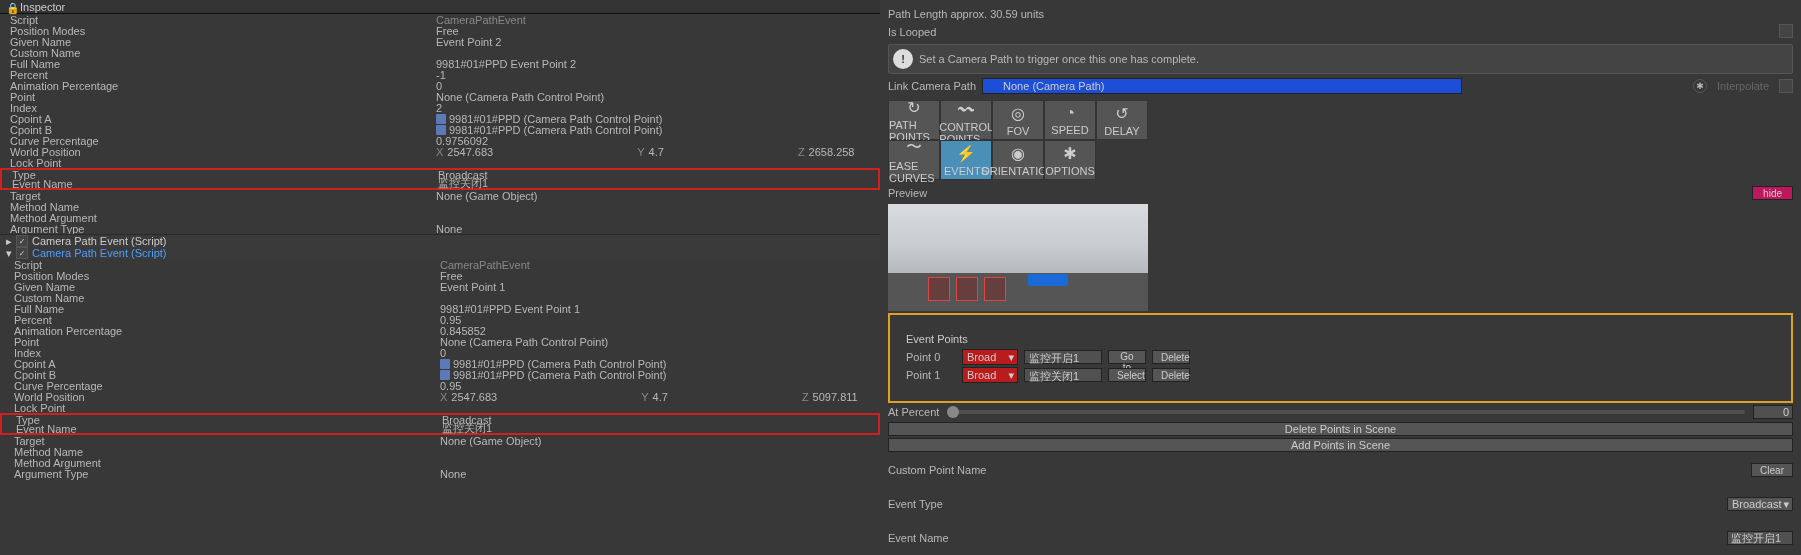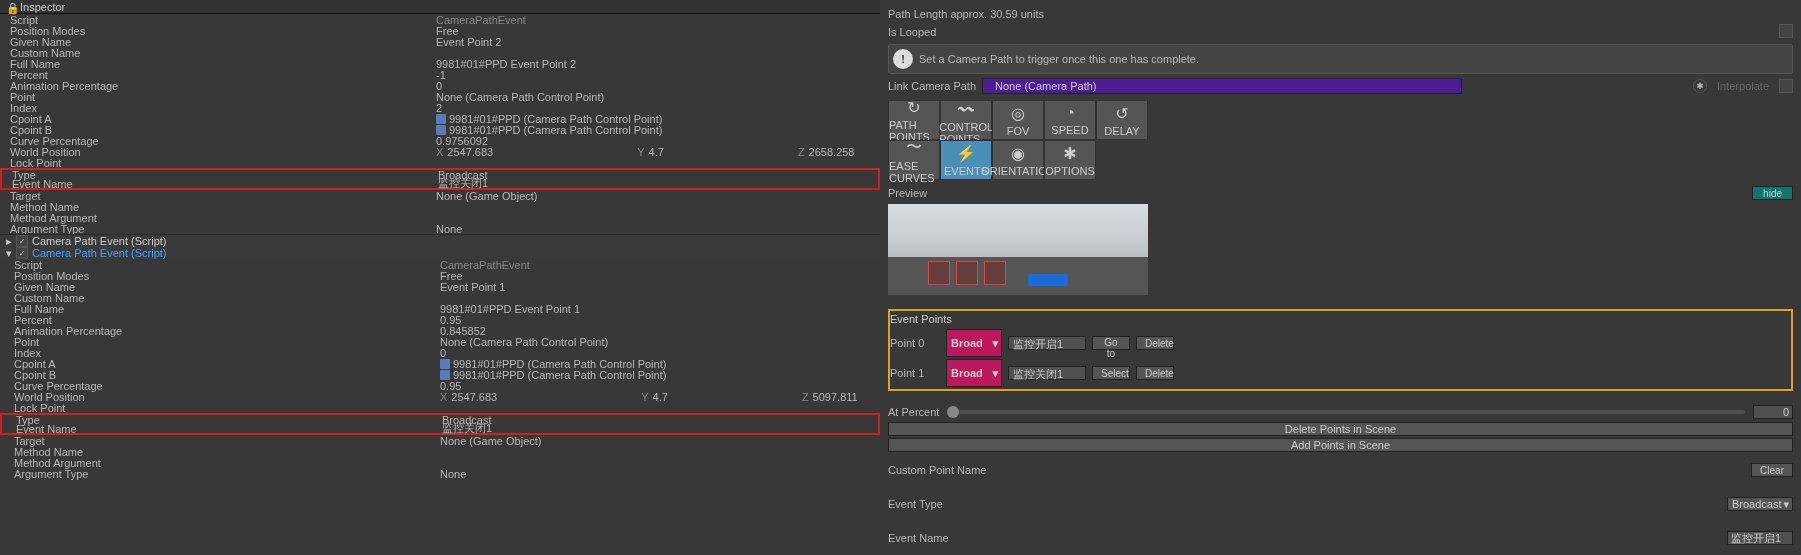--- a/index.html
+++ b/index.html
@@ -29,41 +29,41 @@
 .sep { height: 1px; background: #2a2a2a; }
 
 
 .rp-header { padding: 4px 8px; display: flex; flex-direction: column; gap: 2px; }
 .rp-row { display: flex; align-items: flex-end; height: 16px; }
 .rp-label { flex: 1; }
 .small-check { width: 14px; height: 14px; border: 1px solid #555; background: #444; }
 .info-banner { background: #444; border: 1px solid #555; border-radius: 2px; display: flex; align-items: center; padding: 4px; margin: 2px 8px; }
 .info-icon { width: 20px; height: 20px; border-radius: 10px; background: #ddd; color: #333; display: flex; align-items: center; justify-content: center; font-weight: bold; margin-right: 6px; }
 .link-row { display: flex; align-items: center; padding: 2px 8px; gap: 6px; }
-.obj-field { flex: 0 0 480px; background: #4c1d95; border: 1px solid #222; padding: 1px 12px; color: #ccc; }
+.obj-field { flex: 0 0 480px; background: #1d4ed8; border: 1px solid #222; padding: 1px 20px; color: #ccc; }
 .interp { color: #666; }
 .gear-small { width: 14px; height: 14px; border: 1px solid #555; border-radius: 50%; margin-left: auto; margin-right: 4px; display: flex; align-items: center; justify-content: center; font-size: 9px; }
 
 .mode-grid { display: flex; flex-wrap: wrap; width: 262px; margin: 4px 8px; }
 .mode-btn { width: 52px; height: 40px; background: #555; border: 1px solid #333; display: flex; flex-direction: column; align-items: center; justify-content: center; color: #ccc; font-size: 8px; cursor: pointer; }
 .mode-btn.active { background: #4a8fb8; }
 .mode-btn .mi { font-size: 16px; margin-bottom: 2px; }
 
 .section-label { padding: 2px 8px; color: #ccc; }
 .preview-row { display: flex; align-items: center; padding: 2px 8px; }
-.hide-btn { margin-left: auto; background: #0f766e; border: 1px solid #222; padding: 0 10px; color: #ccc; height: 14px; font-size: 10px; cursor: pointer; }
+.hide-btn { margin-left: auto; background: #be185d; border: 1px solid #222; padding: 0 10px; color: #ccc; height: 14px; font-size: 10px; cursor: pointer; }
 .preview-img { width: 260px; height: 148px; margin: 2px 8px; background: linear-gradient(180deg,#d8dce0 0%,#c8ccd0 40%,#9a9ea2 100%); position: relative; overflow: hidden; }
 .preview-img .floor { position: absolute; bottom: 0; left: 0; right: 0; height: 38px; background: #555; }
 .preview-img .box { position: absolute; background: rgba(120,40,40,0.5); border: 1px solid #d44; }
 .preview-img .marker { position: absolute; width: 40px; height: 12px; background: #1a6ad8; border-radius: 2px; }
 
-.yellow-box { border: 2px solid #e0a020; margin: 12px 8px; padding: 0; }
+.yellow-box { border: 2px solid #e0a020; margin: 0 8px; padding: 16px; }
 .ep-row { display: flex; align-items: center; gap: 6px; margin: 2px 0; }
 .ep-label { width: 50px; }
-.dropdown { background: #be185d; border: 1px solid #222; padding: 0 4px; color: #ccc; height: 28px; display: flex; align-items: center; width: 56px; position: relative; font-weight: bold; }
+.dropdown { background: #b91c1c; border: 1px solid #222; padding: 0 4px; color: #ccc; height: 16px; display: flex; align-items: center; width: 56px; position: relative; }
 .dropdown::after { content: "▾"; position: absolute; right: 3px; }
 .name-field { background: #505050; border: 1px solid #222; padding: 0 4px; color: #ccc; height: 14px; width: 78px; }
 .btn { background: #555; border: 1px solid #222; color: #ccc; height: 14px; padding: 0 8px; cursor: pointer; font-size: 10px; }
 .btn.wide { width: 38px; }
 
 .full-btn { background: #555; border: 1px solid #222; color: #ccc; height: 14px; margin: 1px 8px; text-align: center; display: flex; align-items: center; justify-content: center; cursor: pointer; }
 .percent-row { display: flex; align-items: center; padding: 2px 8px; gap: 8px; }
 .slider-track { flex: 1; height: 4px; background: #505050; border-radius: 2px; position: relative; }
 .slider-thumb { position: absolute; left: 0; top: -4px; width: 12px; height: 12px; border-radius: 6px; background: #888; }
 .num-field { width: 40px; background: #505050; border: 1px solid #222; color: #ccc; text-align: right; padding: 0 3px; height: 14px; }

